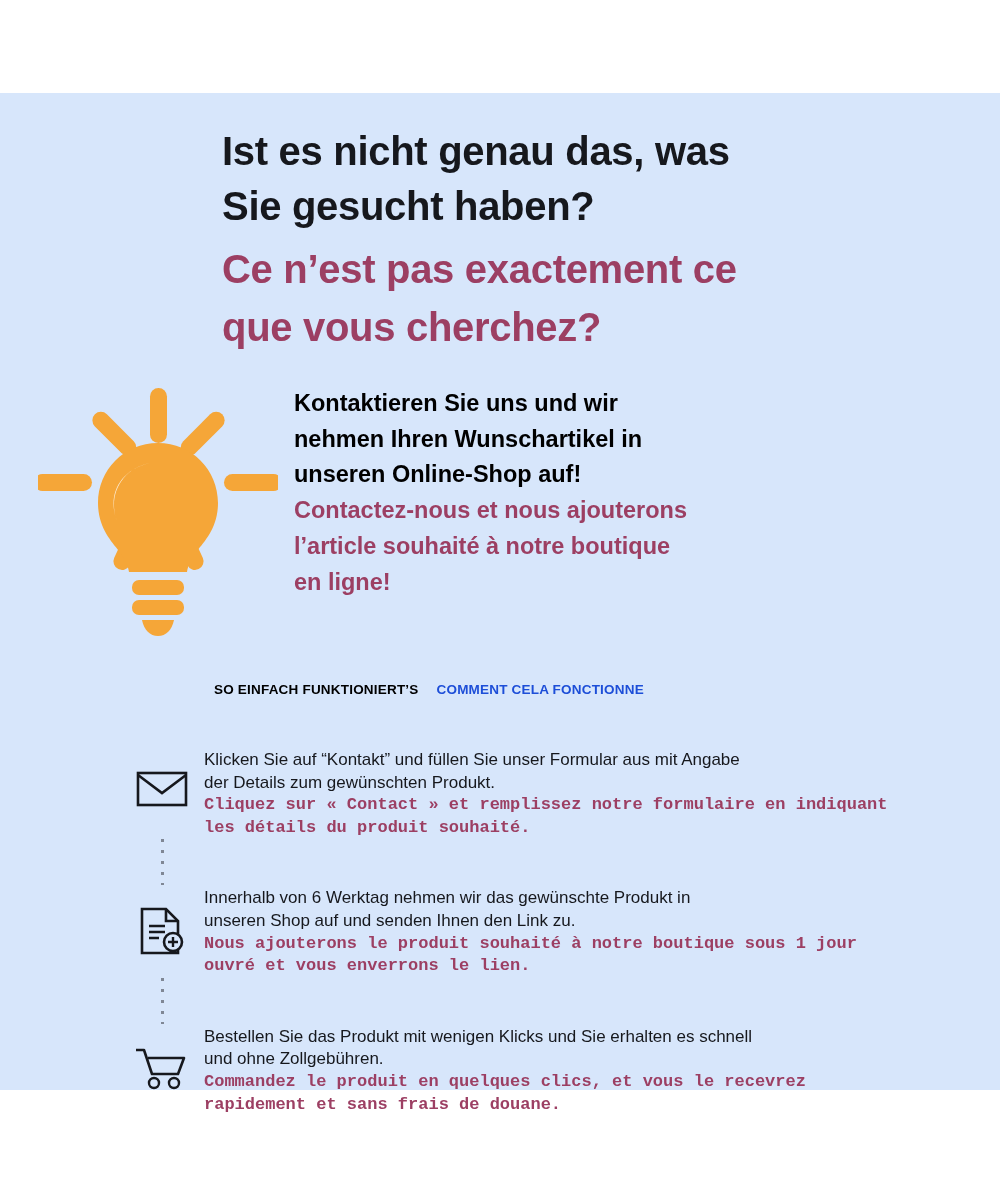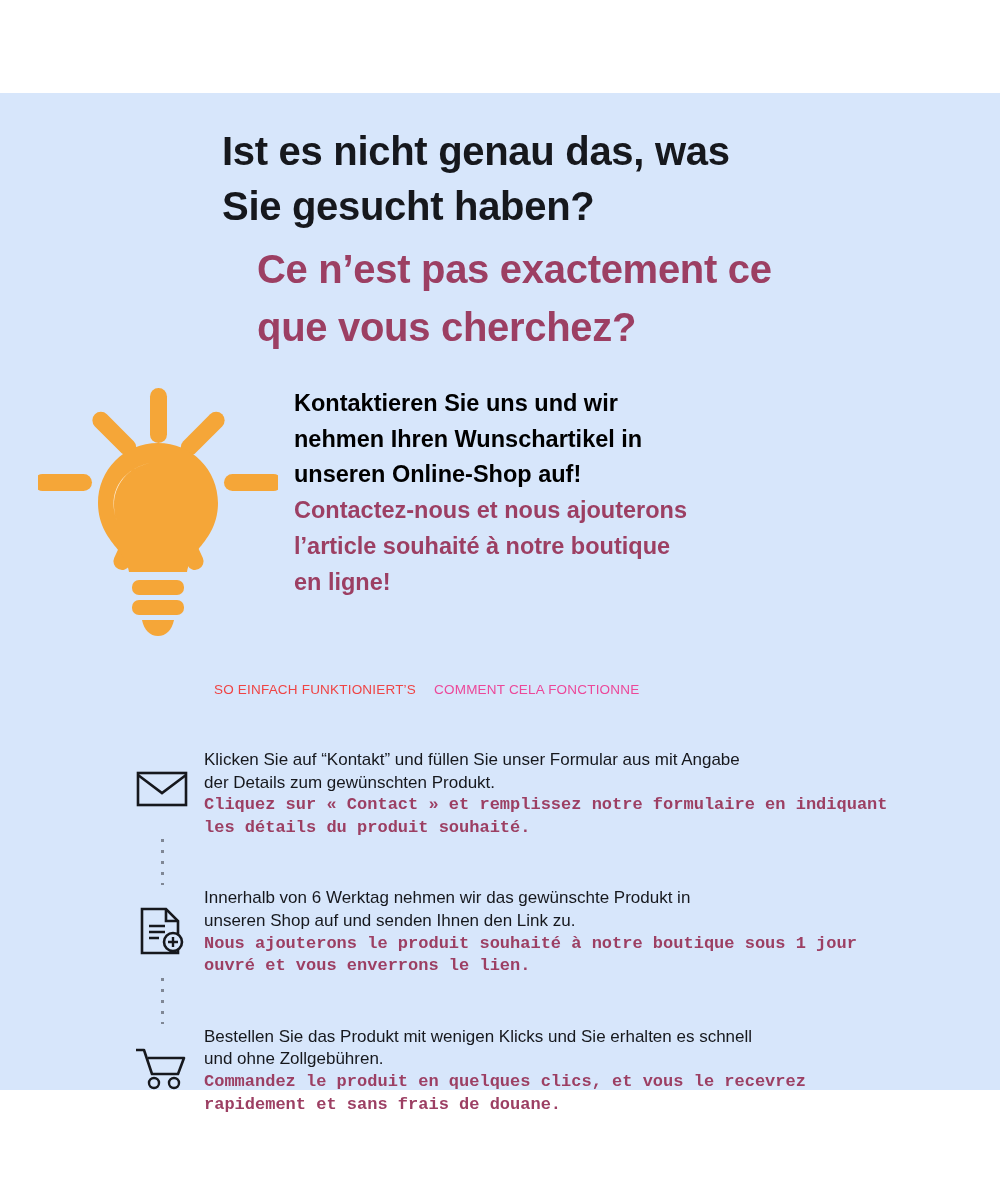--- a/index.html
+++ b/index.html
@@ -42,21 +42,20 @@
     color: #16181d;
     letter-spacing: -0.3px;
   }
   .headline .fr {
     font-size: 40px;
     font-weight: bold;
     line-height: 1.45;
     color: #9c3f63;
     letter-spacing: -0.3px;
     margin-top: 6px;
-    margin-left: 35px;
   }
 
   
   .bulb {
     position: absolute;
     left: 38px;
     top: 388px;
     width: 240px;
     height: 250px;
   }
@@ -83,29 +82,29 @@
   .howto-head {
     position: absolute;
     left: 214px;
     top: 682px;
     display: flex;
     align-items: baseline;
     gap: 18px;
   }
   .howto-head .de {
     font-size: 13.5px;
-    font-weight: normal;
+    font-weight: bold;
     letter-spacing: 0.2px;
-    color: #ef4444;
+    color: #000000;
   }
   .howto-head .fr {
     font-size: 13.5px;
-    font-weight: normal;
+    font-weight: bold;
     letter-spacing: 0.2px;
-    color: #ec4899;
+    color: #1d4ed8;
   }
 
   
   .steps {
     position: absolute;
     left: 120px;
     top: 708px;
     width: 820px;
     margin-top: 39px;
   }

